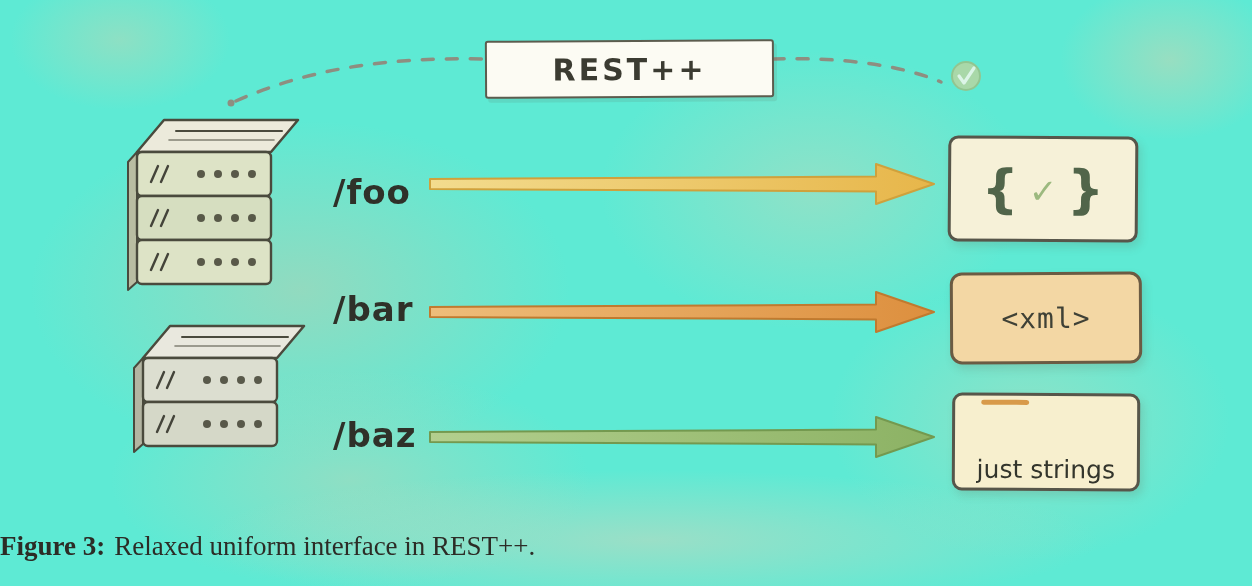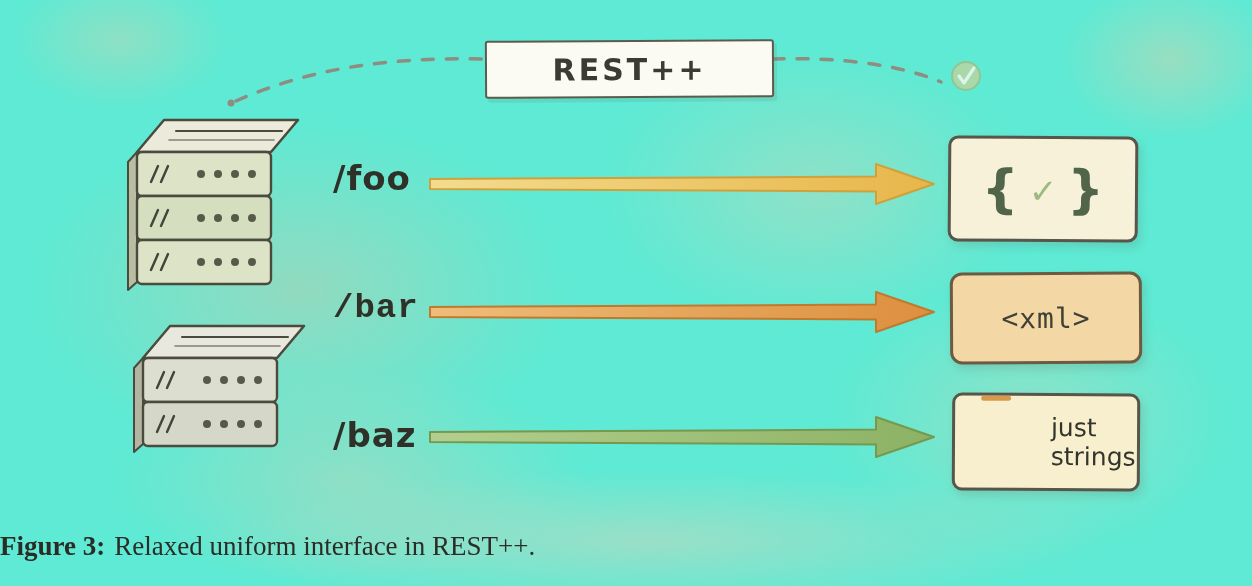--- a/index.html
+++ b/index.html
@@ -31,22 +31,22 @@
   }
 
   .server{position:absolute;}
   #server1{left:122px;top:112px;}
   #server2{left:128px;top:318px;}
 
   .ep-label{
     position:absolute;left:333px;font-size:34px;font-weight:600;color:#2f3129;
     letter-spacing:1px;
   }
-  #label-foo{top:158px;}
-  #label-bar{top:289px;font-family:Liberation Mono, monospace;}
+  #label-foo{top:172px;}
+  #label-bar{top:289px;}
   #label-baz{top:415px;}
 
   .arrow{position:absolute;left:428px;width:512px;height:48px;}
   #arrow-foo{top:160px;}
   #arrow-bar{top:288px;}
   #arrow-baz{top:413px;}
 
   .result-box{
     position:absolute;border:3px solid #57564a;border-radius:10px;
     display:flex;align-items:center;justify-content:center;
@@ -60,21 +60,21 @@
   #box-json .check{font-size:34px;font-weight:bold;color:#9cb97f;transform:translateY(2px);}
   #box-xml{
     left:950px;top:272px;width:186px;height:86px;background:#f3d7a4;
     border-color:#6b5b43;border-radius:12px;transform:rotate(-.3deg);
   }
   #box-xml span{
     font-family:"DejaVu Sans Mono", monospace;font-size:28px;color:#3f4136;letter-spacing:1px;
   }
   #box-strings{
     left:952px;top:393px;width:182px;height:92px;background:#f7efce;
-    flex-direction:row;transform:rotate(.3deg);gap:40px;
+    flex-direction:column;transform:rotate(.3deg);gap:40px;
   }
   .strings-dash{
     width:48px;height:5px;border-radius:3px;background:#d89a4a;
     align-self:flex-start;margin:0 0 10px 26px;
   }
   #box-strings .txt{font-size:25px;color:#33352c;}
 
   .caption{
     position:absolute;left:0;top:531px;width:100%;text-align:left;
     font-family:"Liberation Serif", serif;font-size:27px;color:#2c2c26;

